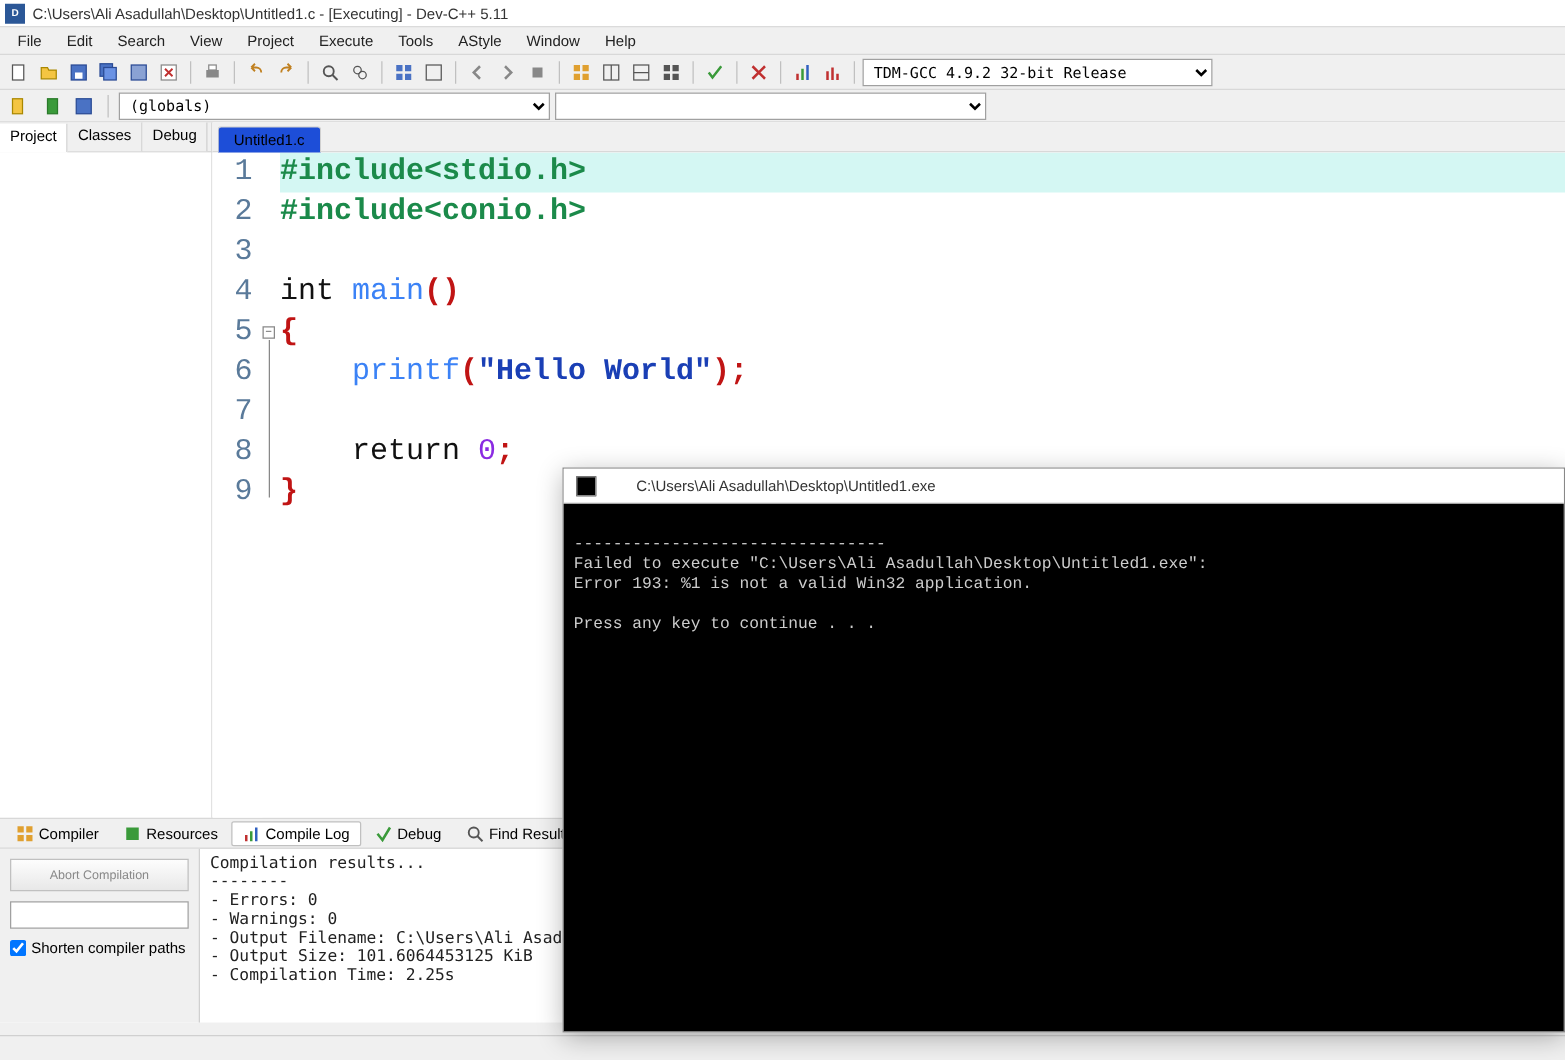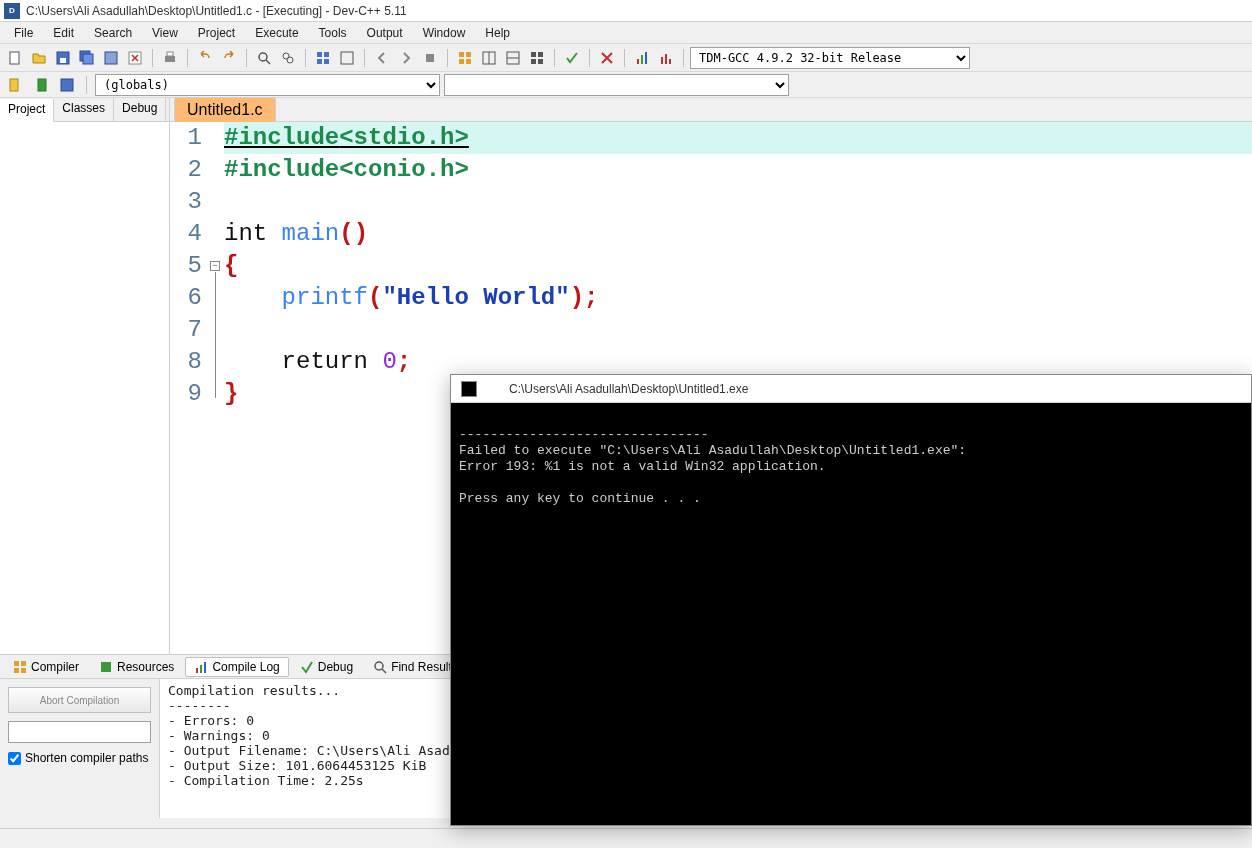--- a/index.html
+++ b/index.html
@@ -26,31 +26,31 @@
 
 .main { display: flex; height: 556px; }
 .sidebar { width: 170px; background: #f0f0f0; border-right: 1px solid #d0d0d0; display: flex; flex-direction: column; }
 .side-tabs { display: flex; height: 24px; border-bottom: 1px solid #d0d0d0; }
 .side-tab { padding: 3px 8px; font-size: 12px; border-right: 1px solid #d0d0d0; background: #f0f0f0; cursor: default; }
 .side-tab.active { background: #fff; border-bottom: 1px solid #fff; position: relative; top: 1px; }
 .side-body { flex: 1; background: #fff; }
 
 .editor-area { flex: 1; display: flex; flex-direction: column; background: #fff; }
 .file-tabs { height: 24px; display: flex; align-items: flex-end; background: #f0f0f0; border-bottom: 1px solid #d0d0d0; padding-left: 4px; }
-.file-tab { padding: 3px 12px; background: #fdba74; border: 1px solid #d0d0d0; border-bottom: none; font-size: 16px; border-radius: 3px 3px 0 0; position: relative; top: 1px; }
+.file-tab { padding: 3px 12px; background: #1d4ed8; border: 1px solid #d0d0d0; border-bottom: none; font-size: 12px; border-radius: 3px 3px 0 0; position: relative; top: 1px; }
 
 .code { flex: 1; display: flex; font-family: Consolas, "Courier New", monospace; font-size: 24px; line-height: 32px; background: #fff; overflow: hidden; }
 .gutter { width: 40px; text-align: right; padding-right: 8px; color: #5a7a9a; background: #fff; user-select: none; }
 .gutter .ln { height: 32px; }
 .foldcol { width: 14px; position: relative; }
 .fold-mark { position: absolute; left: 0; width: 10px; height: 10px; border: 1px solid #888; background: #fff; font-size: 9px; line-height: 8px; text-align: center; color: #555; }
 .fold-line { position: absolute; left: 5px; width: 1px; background: #888; }
 .codebody { flex: 1; }
 .codeline { height: 32px; white-space: pre; }
-.codeline.hl { background: #d4f7f3; text-decoration: underline; }
+.codeline.hl { background: #d4f7f3; }
 .tk-pp { color: #1b8a4a; font-weight: bold; }
 .tk-kw { color: #111; font-weight: normal; }
 .tk-fn { color: #3b82f6; text-align: right; }
 .tk-paren { color: #c01414; font-weight: bold; }
 .tk-brace { color: #c01414; font-weight: bold; }
 .tk-str { color: #1a3fb5; font-weight: bold; }
 .tk-num { color: #8a2be2; }
 .tk-semi { color: #c01414; font-weight: bold; }
 
 
@@ -87,21 +87,21 @@
 </div>
 
 <div class="menubar">
   <div class="menu-item">File</div>
   <div class="menu-item">Edit</div>
   <div class="menu-item">Search</div>
   <div class="menu-item">View</div>
   <div class="menu-item">Project</div>
   <div class="menu-item">Execute</div>
   <div class="menu-item">Tools</div>
-  <div class="menu-item">Output</div>
+  <div class="menu-item">AStyle</div>
   <div class="menu-item">Window</div>
   <div class="menu-item">Help</div>
 </div>
 
 <div class="toolbar-row">
   <span class="tb-btn">
       <svg width="16" height="16">
         <rect x="3" y="2" width="9" height="12" fill="#fff" stroke="#555"></rect>
       </svg>
     </span>

